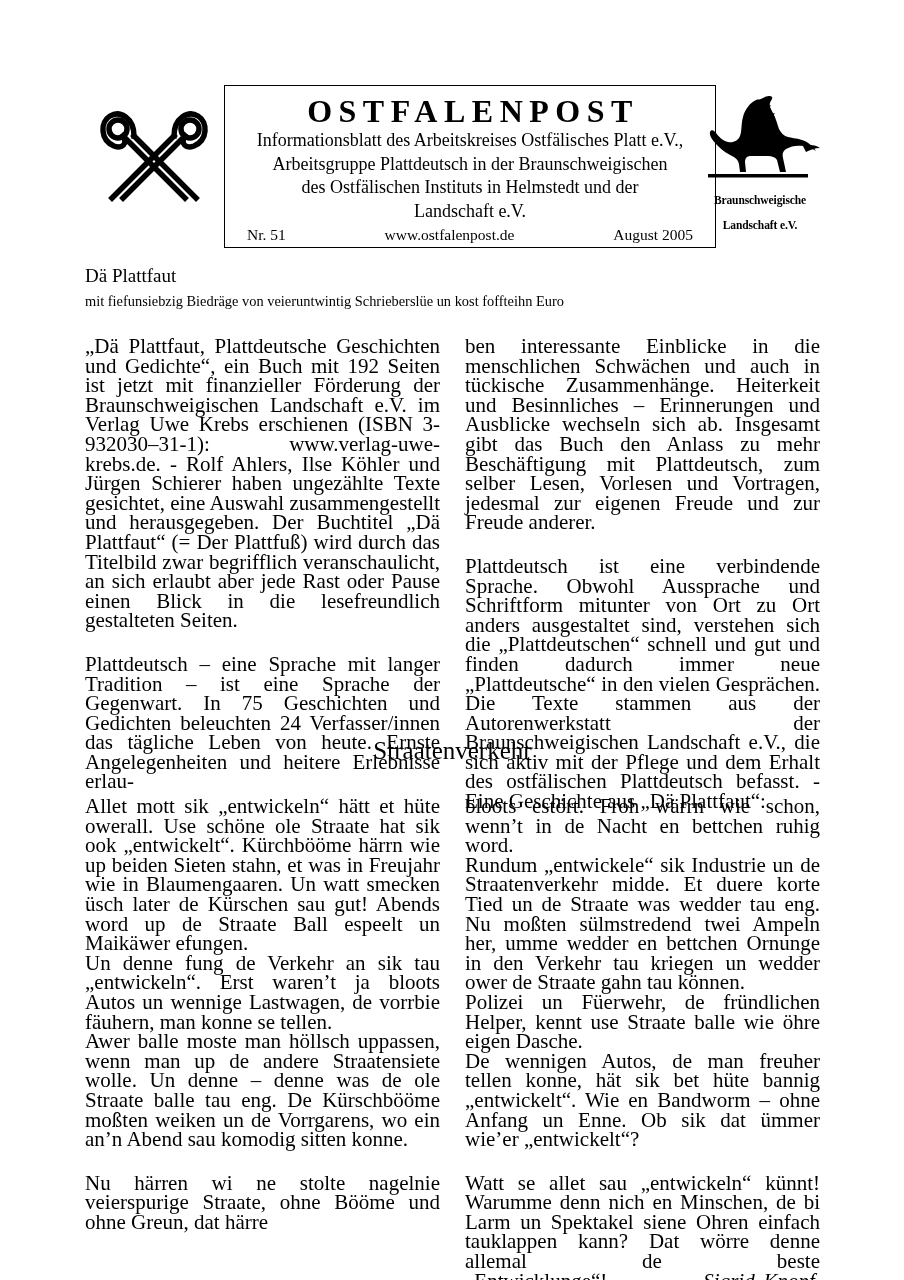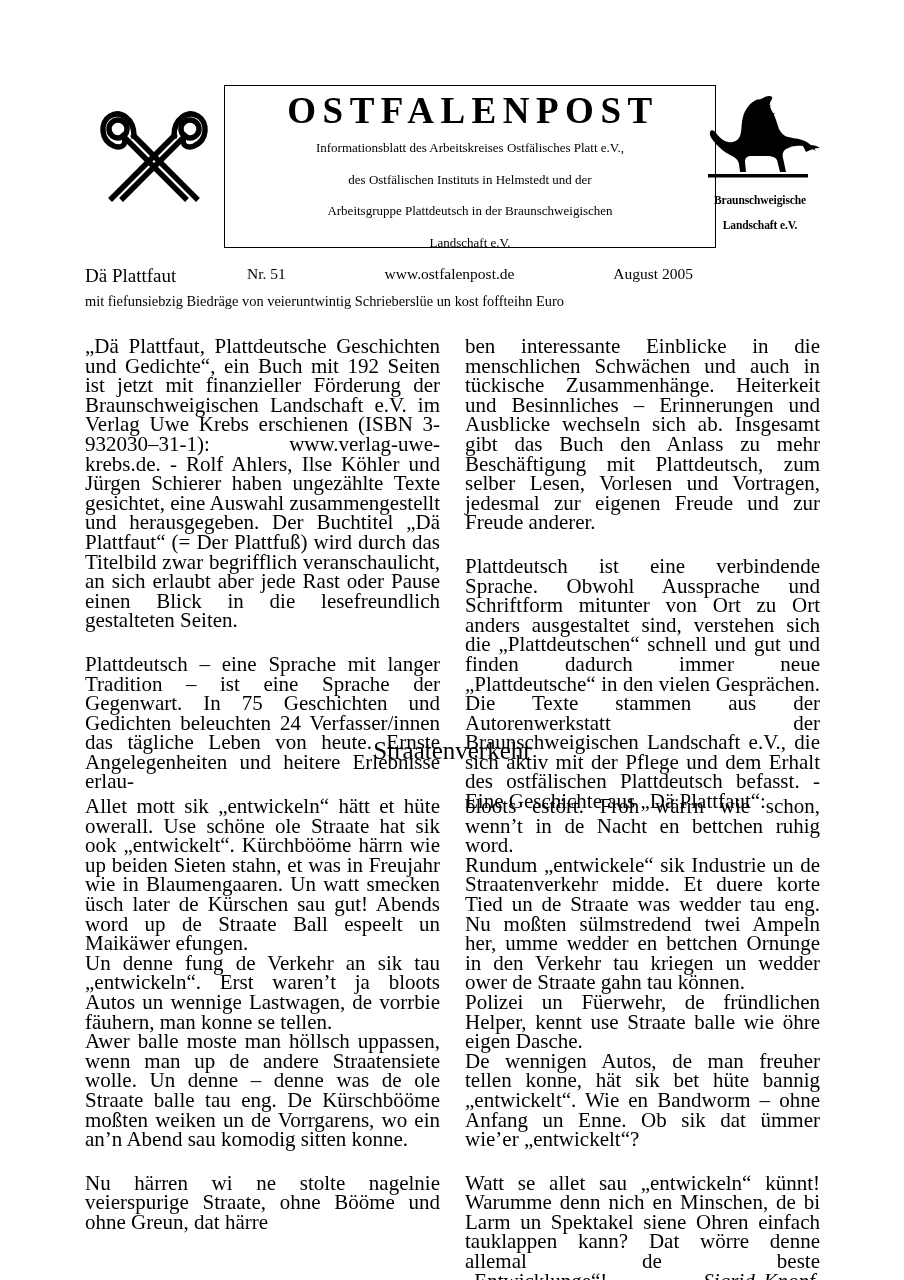--- a/index.html
+++ b/index.html
@@ -69,31 +69,31 @@
     top: 3px;
     width: 492px;
     height: 163px;
     border: 1.5px solid #000;
     box-sizing: border-box;
     text-align: center;
     padding-top: 9px;
   }
 
   .paper-title {
-    font-size: 37px;
+    font-size: 32px;
     font-weight: bold;
     letter-spacing: 6.5px;
     line-height: 32px;
     margin: 0 0 3px 6px;
   }
 
   .subtitle-line {
-    font-size: 13px;
+    font-size: 18px;
     line-height: 20.5px;
-    margin: 11px;
+    margin: 3px;
   }
 
   .issue-row {
     display: flex;
     justify-content: space-between;
     font-size: 15.5px;
     line-height: 20px;
     margin: 4px 22px 0 22px;
     gap: 17px;
   }
@@ -179,22 +179,22 @@
           <path d="M95 102 L33 40"></path>
           <path d="M44 40 C 44 22, 30 14, 20 20 C 10 26, 10 44, 24 50 C 32 53, 38 48, 33 40"></path>
           <circle cx="28" cy="33" r="9"></circle>
         </g>
       </svg>
     </div>
 
     <div class="masthead-box">
       <div class="paper-title">OSTFALENPOST</div>
       <div class="subtitle-line">Informationsblatt des Arbeitskreises Ostfälisches Platt e.V.,</div>
+      <div class="subtitle-line">Arbeitsgruppe Plattdeutsch in der Braunschweigischen</div>
       <div class="subtitle-line">des Ostfälischen Instituts in Helmstedt und der</div>
-      <div class="subtitle-line">Arbeitsgruppe Plattdeutsch in der Braunschweigischen</div>
       <div class="subtitle-line">Landschaft e.V.</div>
       <div class="issue-row">
         <span>Nr. 51</span>
         <span>www.ostfalenpost.de</span>
         <span>August 2005</span>
       </div>
     </div>
 
     <div class="logo-right">
       <span class="horse-wrap">

